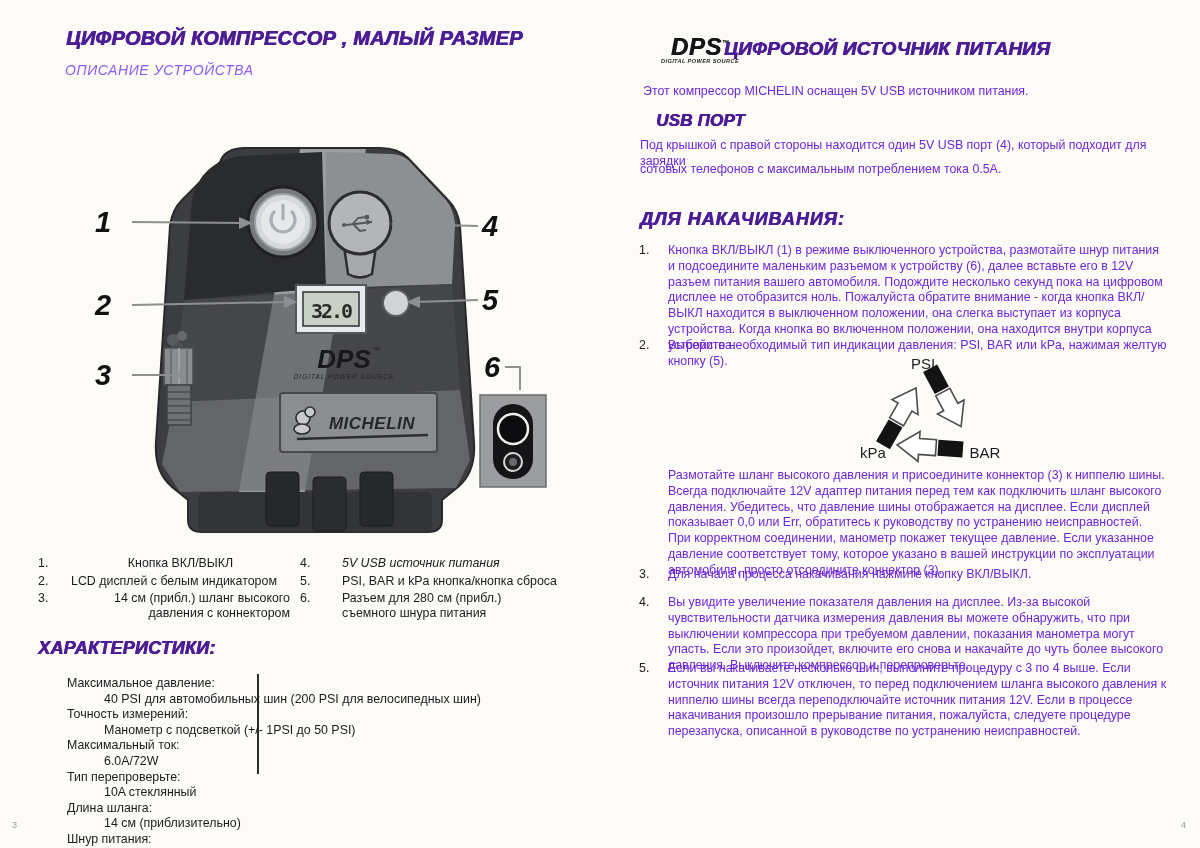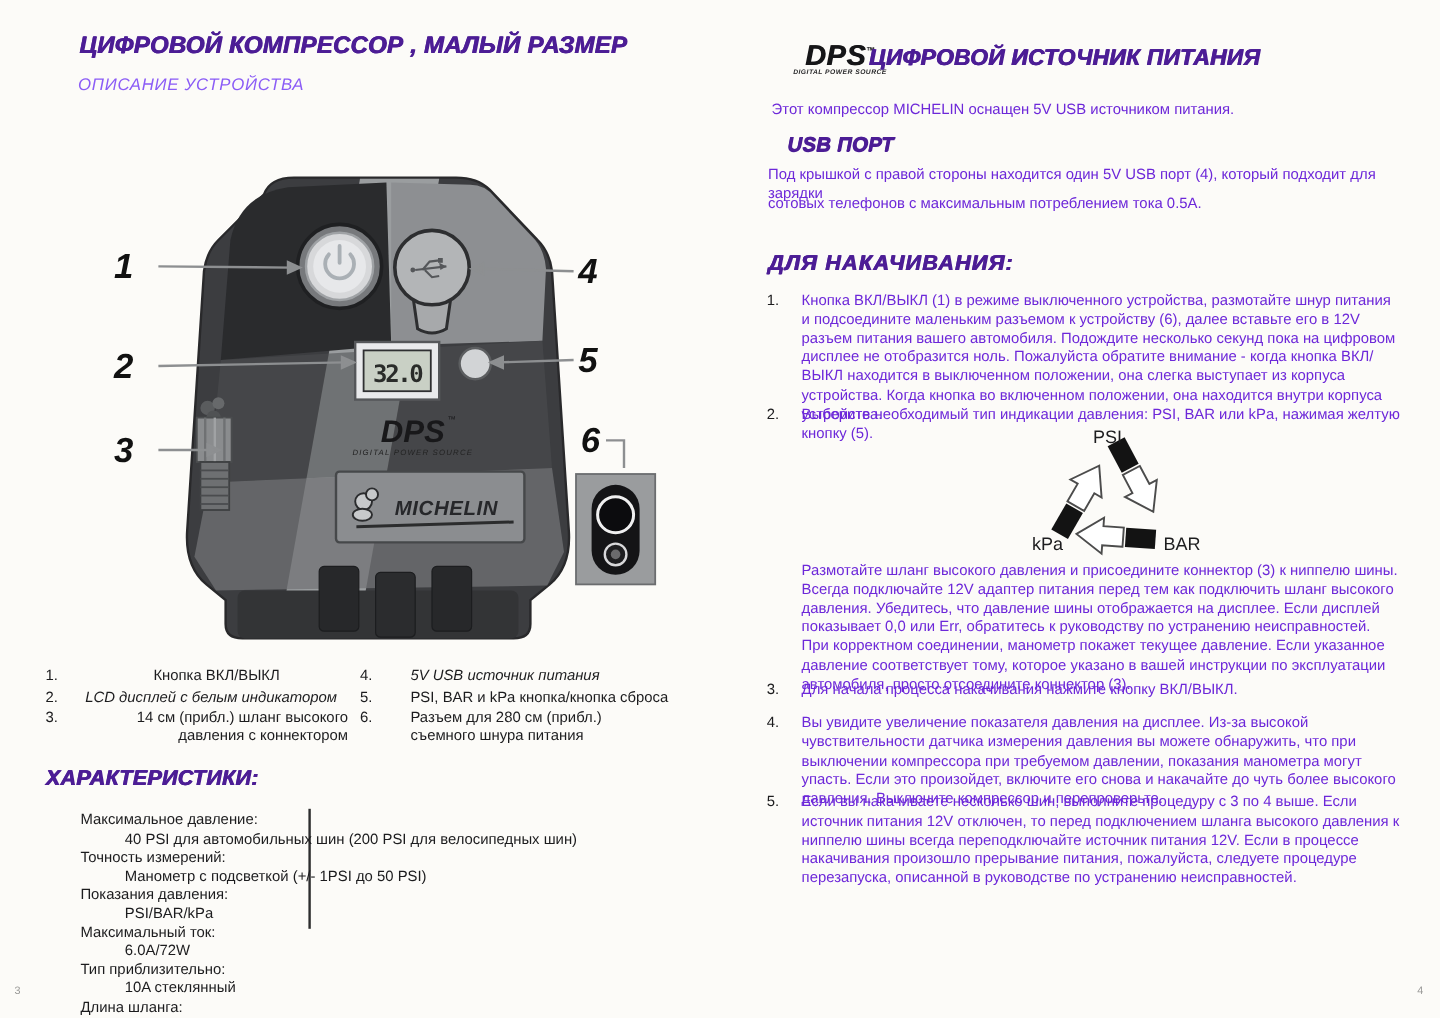--- a/index.html
+++ b/index.html
@@ -154,21 +154,21 @@
   </g>
 </svg>
 
 <div class="abs" style="left:38px;top:556px;width:252px;">
   <div class="parts-row" style="margin-bottom:3px;">
     <span class="parts-num" style="width:33px;">1.</span>
     <span style="width:219px;text-align:center;">Кнопка ВКЛ/ВЫКЛ</span>
   </div>
   <div class="parts-row" style="margin-bottom:3px;">
     <span class="parts-num" style="width:33px;">2.</span>
-    <span style="width:219px;font-style:italic;">LCD дисплей с белым индикатором</span>
+    <span style="width:219px;">LCD дисплей с белым индикатором</span>
   </div>
   <div class="parts-row">
     <span class="parts-num" style="width:33px;">3.</span>
     <span style="width:219px;text-align:right;">14 см (прибл.) шланг высокого давления с коннектором</span>
   </div>
 </div>
 
 <div class="abs" style="left:300px;top:556px;width:270px;">
   <div class="parts-row" style="margin-bottom:3px;">
     <span class="parts-num" style="width:42px;">4.</span>
@@ -189,29 +189,25 @@
 <div class="abs" style="left:67px;top:676px;width:520px;">
   <div class="spec-row">
       <span class="spec-label">Максимальное давление:</span>
       <span class="spec-value">40 PSI для автомобильных шин (200 PSI для велосипедных шин)</span>
     </div>
   <div class="spec-row">
       <span class="spec-label">Точность измерений:</span>
       <span class="spec-value">Манометр с подсветкой (+/- 1PSI до 50 PSI)</span>
     </div>
   <div class="spec-row">
-      <span class="spec-label">Показания давления:</span>
-      <span class="spec-value">PSI/BAR/kPa</span>
-    </div>
-  <div class="spec-row">
       <span class="spec-label">Максимальный ток:</span>
       <span class="spec-value">6.0A/72W</span>
     </div>
   <div class="spec-row">
-      <span class="spec-label">Тип приблизительно:</span>
+      <span class="spec-label">Тип перепроверьте:</span>
       <span class="spec-value">10A стеклянный</span>
     </div>
   <div class="spec-row">
       <span class="spec-label">Длина шланга:</span>
       <span class="spec-value">14 см (приблизительно)</span>
     </div>
   <div class="spec-row">
       <span class="spec-label">Шнур питания:</span>
       <span class="spec-value">280 см (приблизительно)</span>
     </div>

